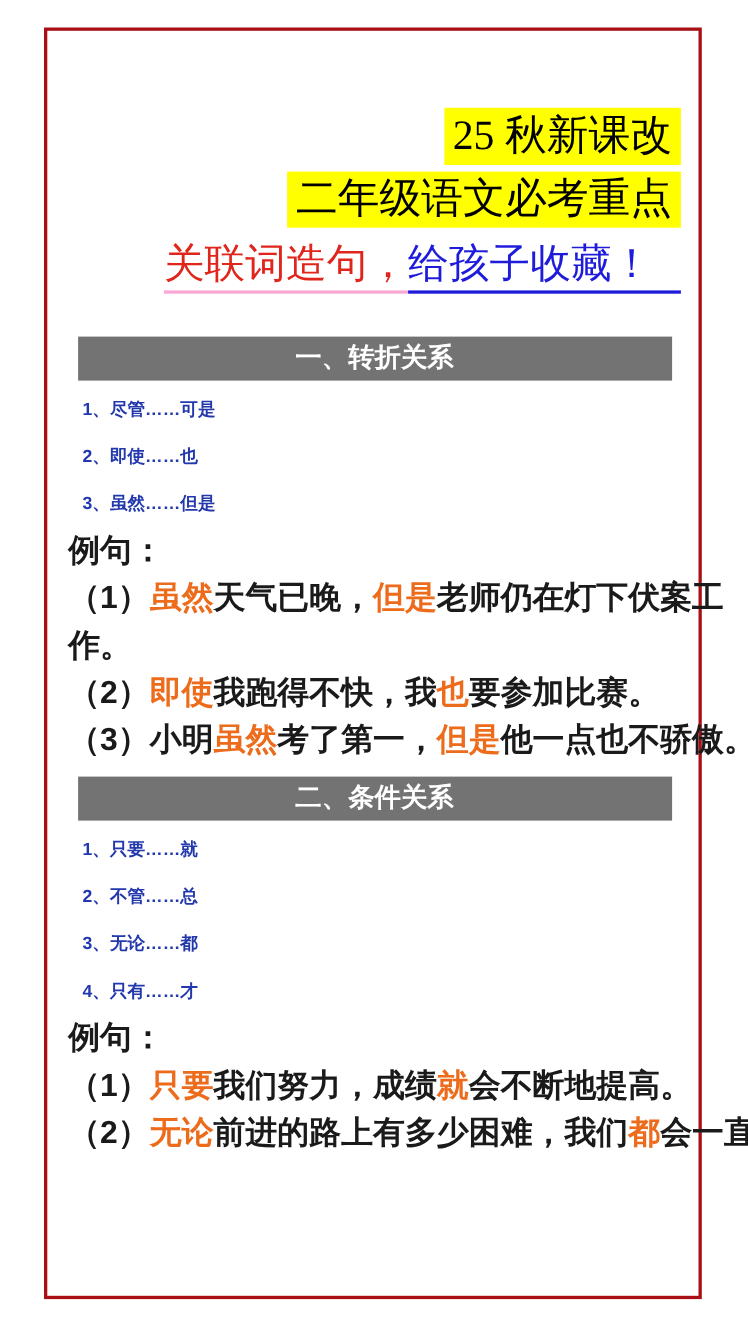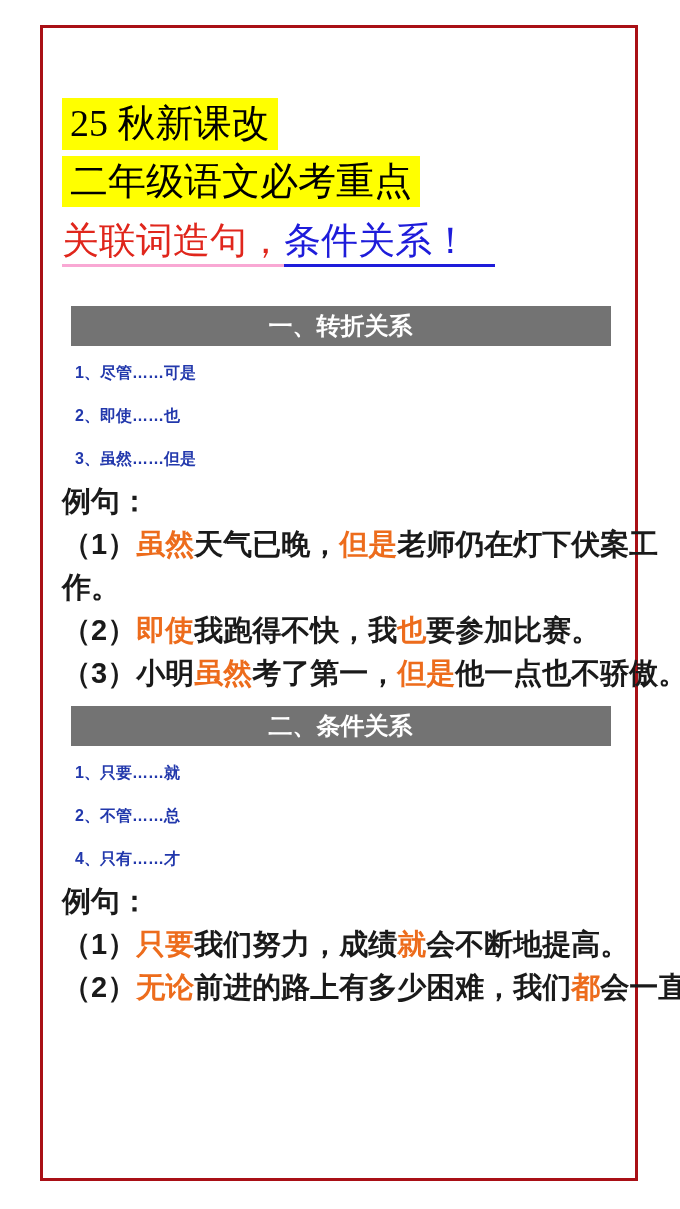--- a/index.html
+++ b/index.html
@@ -12,21 +12,21 @@
   }
   .frame {
     position:absolute; left:40px; top:25px;
     width:598px; height:1156px;
     border:3px solid #A91016;
     box-sizing:border-box;
   }
   .content { padding:70px 16px 0 19px; }
 
   
-  .title-block { text-align:left; }
+  .title-block { text-align:right; }
   .yellow-line {
     display:inline-block;
     background:#FFFF00;
     color:#000000;
     font-family:"Liberation Serif","DejaVu Serif",serif;
     font-size:38px;
     line-height:1.25;
     padding:2px 8px;
     white-space:nowrap;
   }
@@ -82,21 +82,21 @@
     <div class="content">
 
       <div class="title-block">
         <div>
           <span class="yellow-line first">25 秋新课改</span>
         </div>
         <div>
           <span class="yellow-line">二年级语文必考重点</span>
         </div>
         <div class="subtitle">
-          <span class="sub-red">关联词造句，</span><span class="sub-blue">条件关系！</span>
+          <span class="sub-red">关联词造句，</span><span class="sub-blue">给孩子收藏！</span>
         </div>
       </div>
 
       <div>
         <div class="bar bar1">一、转折关系</div>
         <div class="pairs">
           <div class="pair">1、尽管……可是</div>
           <div class="pair">2、即使……也</div>
           <div class="pair">3、虽然……但是</div>
         </div>
@@ -107,20 +107,21 @@
           <p><span>（2）</span><span class="hl">即使</span><span>我跑得不快，我</span><span class="hl">也</span><span>要参加比赛。</span></p>
           <p><span>（3）小明</span><span class="hl">虽然</span><span>考了第一，</span><span class="hl">但是</span><span>他一点也不骄傲。</span></p>
         </div>
       </div>
 
       <div>
         <div class="bar bar2">二、条件关系</div>
         <div class="pairs">
           <div class="pair">1、只要……就</div>
           <div class="pair">2、不管……总</div>
+          <div class="pair">3、无论……都</div>
           <div class="pair">4、只有……才</div>
         </div>
         <div class="examples">
           <p>例句：</p>
           <p><span>（1）</span><span class="hl">只要</span><span>我们努力，成绩</span><span class="hl">就</span><span>会不断地提高。</span></p>
           <p><span>（2）</span><span class="hl">无论</span><span>前进的路上有多少困难，我们</span><span class="hl">都</span><span>会一直</span></p>
         </div>
       </div>
 
     </div>

